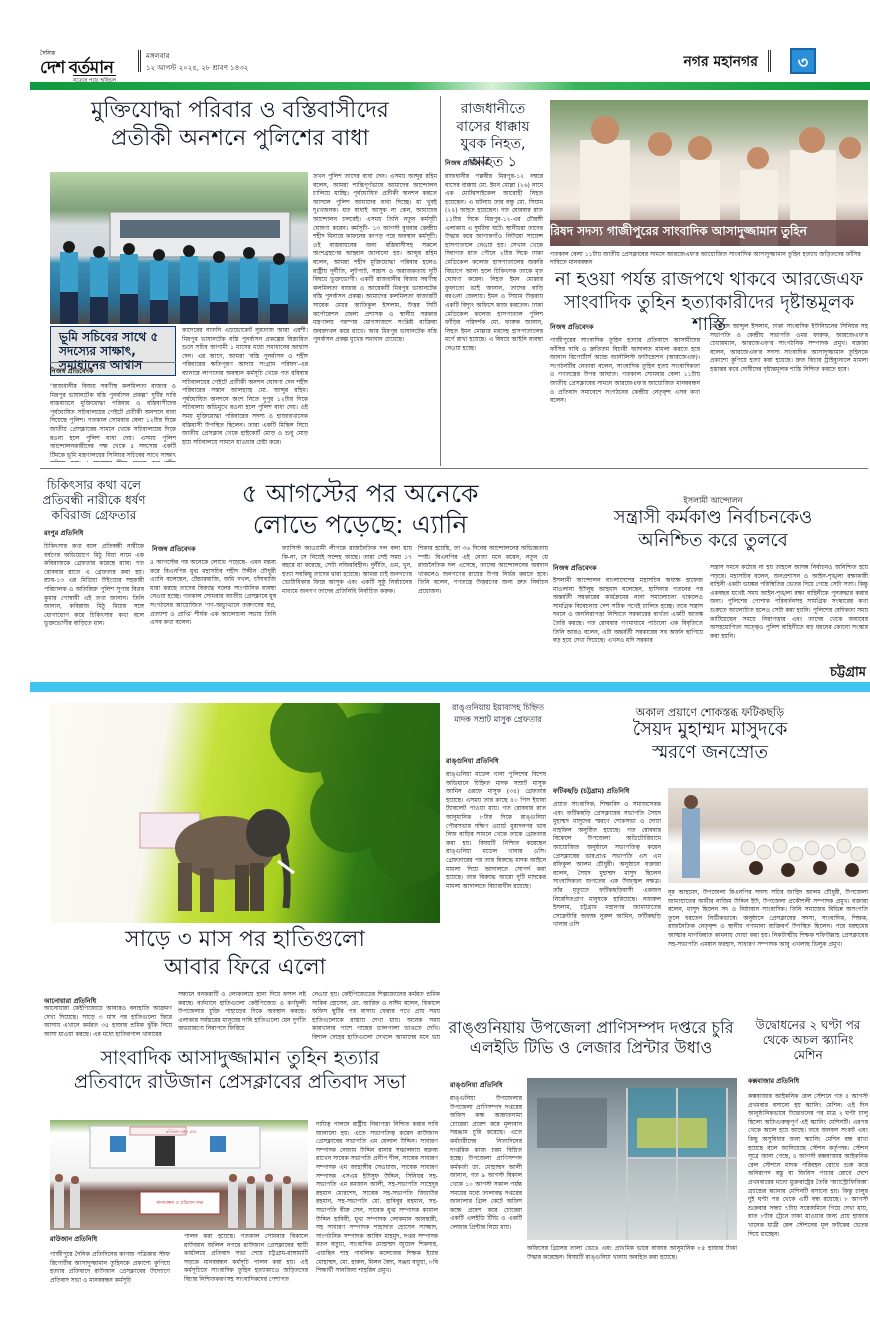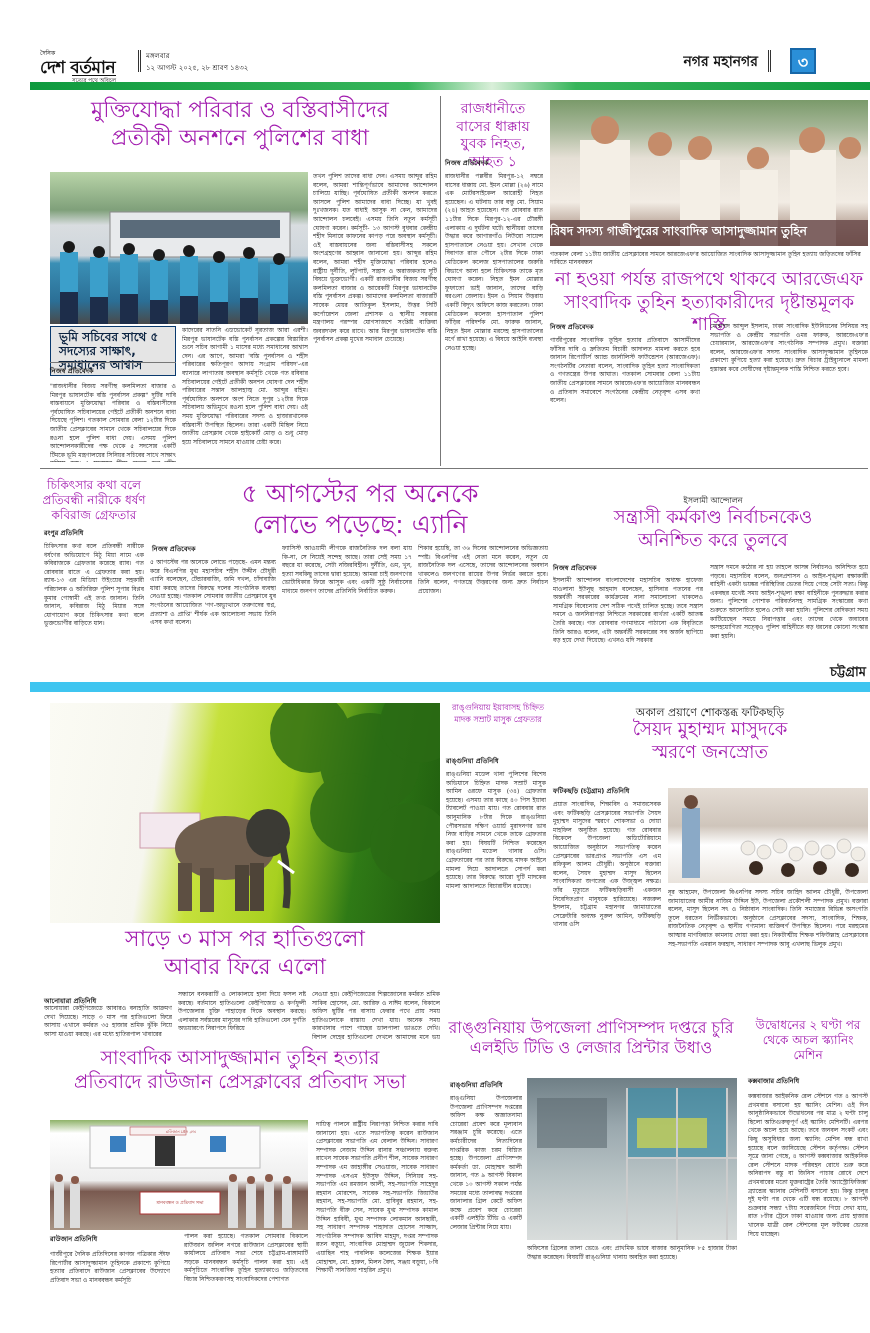--- a/index.html
+++ b/index.html
@@ -1,29 +1,29 @@
 <!DOCTYPE html>
 <html><head>
 <meta charset="utf-8">
 <style>
   * { box-sizing: border-box; margin: 0; padding: 0; }
   html, body { width: 870px; height: 1333px; background: #fff; overflow: hidden; }
   body { font-family: "DejaVu Sans", sans-serif; color: #111; position: relative; }
   .abs { position: absolute; }
-  .masthead-logo { left: 40px; top: 48px; width: 76px; height: 36px; }
+  .masthead-logo { left: 40px; top: 48px; width: 76px; height: 36px; font-family: Liberation Serif, serif; }
   .logo-small { font-size: 6px; position: absolute; left: 0; top: 0; }
   .logo-main { font-size: 17px; font-weight: bold; position: absolute; left: 0; top: 6px; color: #111; white-space: nowrap; letter-spacing: -0.5px; }
   .logo-tag { font-size: 5.5px; position: absolute; right: 0; top: 27px; border-top: 1px solid #111; padding-top: 1px; }
   .vsep { border-left: 3px double #333; height: 22px; }
   .date-block { left: 146px; top: 50px; font-size: 7px; line-height: 12px; }
   .section-name { right: 112px; top: 50px; font-size: 14px; font-weight: bold; }
   .page-num { left: 790px; top: 48px; width: 26px; height: 26px; background: #2a8fd8; color: #fff; font-size: 16px; font-weight: bold; text-align: center; line-height: 26px; border: 2px solid #1767a8; }
   .green-bar { left: 30px; top: 82px; width: 840px; height: 8px; background: linear-gradient(90deg,#0e9a3e 0%,#37b55b 45%,#d9efd9 55%,#37b55b 65%,#0e9a3e 100%); }
   .blue-bar { left: 30px; top: 682px; width: 840px; height: 10px; background: #3fc5f0; }
-  .headline { text-align: center; font-family: "DejaVu Sans", sans-serif; line-height: 1.25; color: #a21caf; }
+  .headline { text-align: center; font-family: "DejaVu Sans", sans-serif; line-height: 1.25; color: #0f172a; }
   .h-xl { font-size: 22px; }
   .h-lg { font-size: 18px; }
   .h-md { font-size: 14px; }
   .h-sm { font-size: 12px; }
   .byline { font-size: 6.5px; font-weight: bold; }
   .body-text { font-size: 6px; line-height: 8.6px; text-align: justify; color: #222; overflow: hidden; }
   .photo { overflow: hidden; }
   .caption { font-size: 6px; line-height: 8px; color: #222; }
   .boxed { border: 1px solid #0a3a6e; background: #e5e5e5; padding: 3px 8px; font-size: 12px; line-height: 14px; font-weight: bold; color: #0a2240; }
   .rule { background: #777; }

